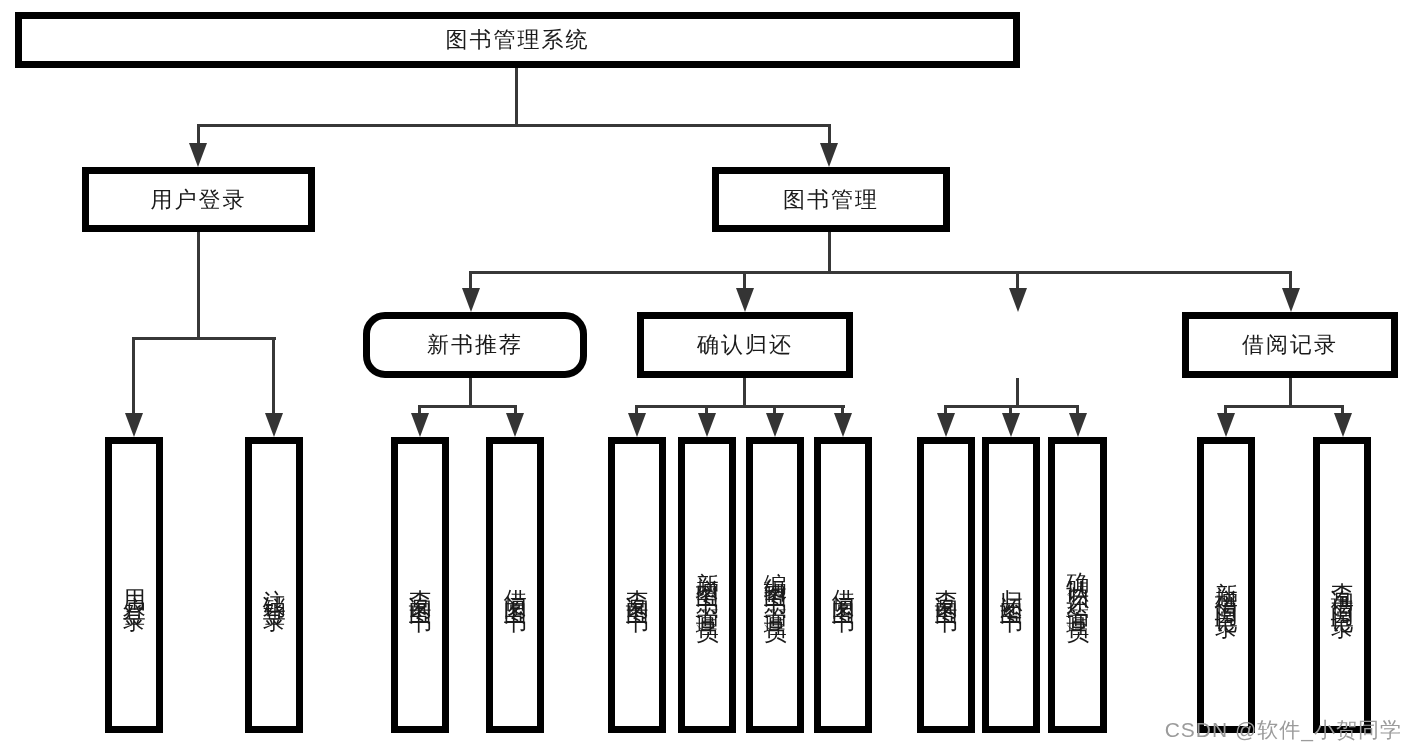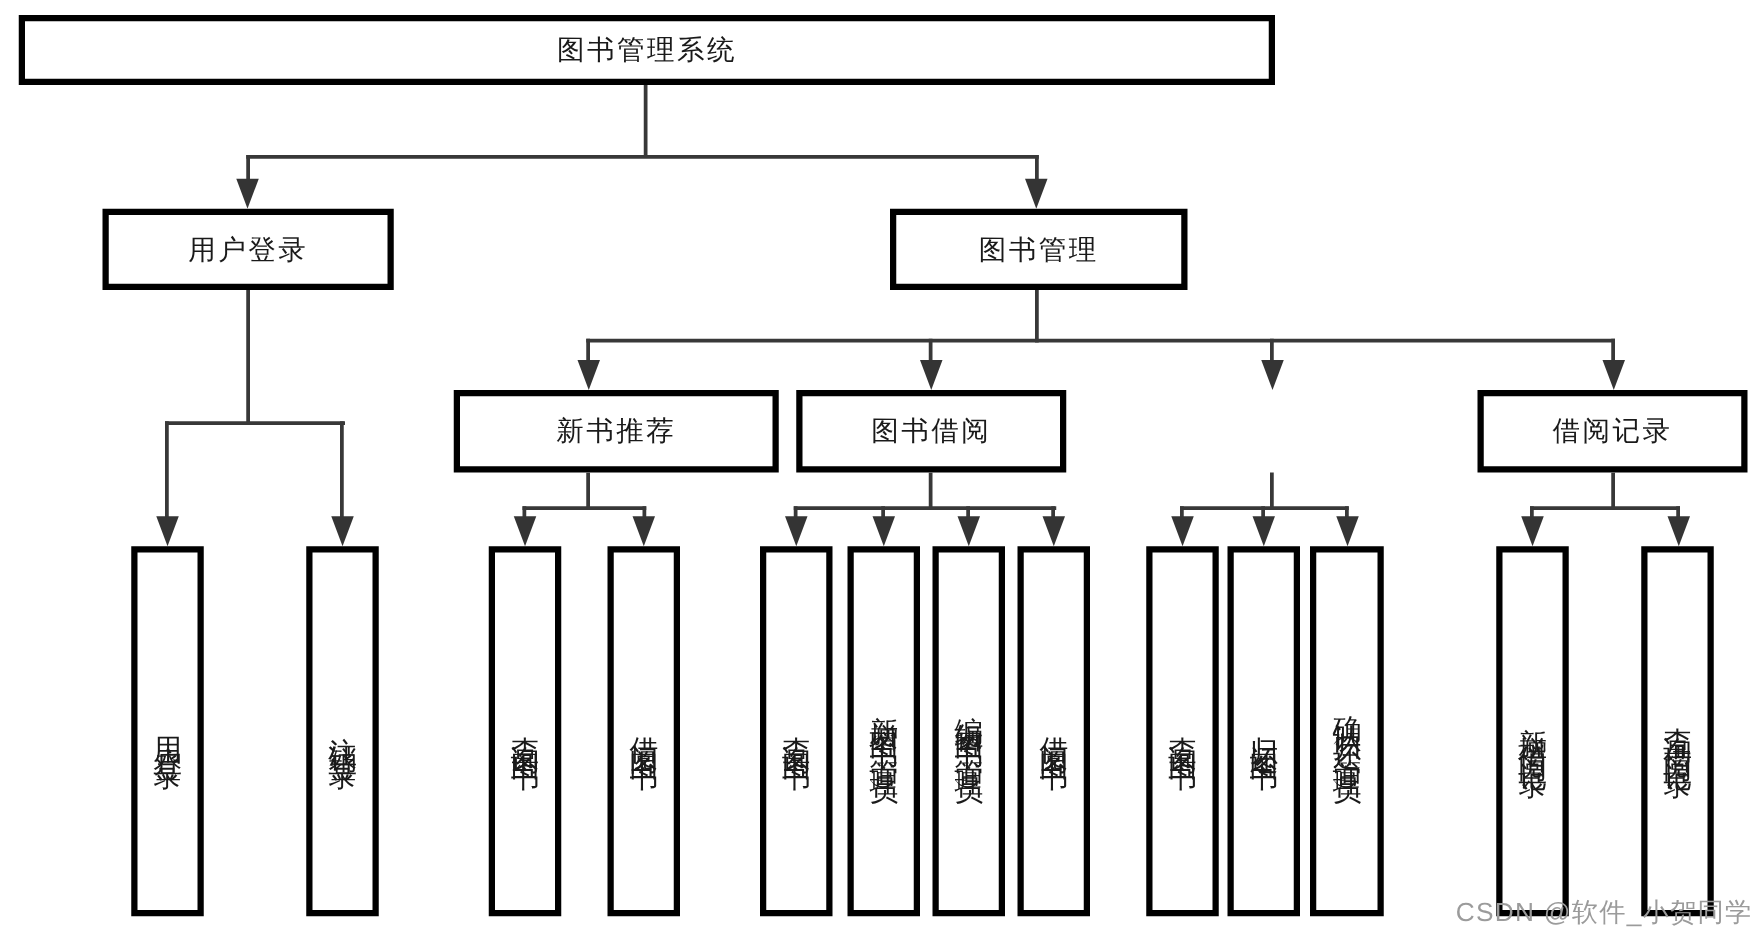--- a/index.html
+++ b/index.html
@@ -7,21 +7,21 @@
     position:relative;
     width:1405px;height:747px;
     background:#ffffff;
     font-family:"Liberation Sans",sans-serif;
     overflow:hidden;
   }
   
   .node{
     position:absolute;
     box-sizing:border-box;
-    border:5px solid #000000;
+    border:7px solid #000000;
     background:#ffffff;
     display:flex;align-items:center;justify-content:center;
     z-index:2;
   }
   .hlabel{
     font-size:22px;color:#1a1a1a;letter-spacing:2px;white-space:nowrap;
   }
   .vlabel{
     writing-mode:vertical-rl;
     text-orientation:mixed;
@@ -56,25 +56,25 @@
     <span class="hlabel">图书管理系统</span>
   </div>
 
   <div class="node" style="left:82px;top:167px;width:233px;height:65px;">
     <span class="hlabel">用户登录</span>
   </div>
   <div class="node" style="left:712px;top:167px;width:238px;height:65px;">
     <span class="hlabel">图书管理</span>
   </div>
 
-  <div class="node" style="left:363px;top:312px;width:260px;height:66px;">
+  <div class="node" style="left:363px;top:312px;width:224px;height:66px;border-radius:22px;">
     <span class="hlabel">新书推荐</span>
   </div>
   <div class="node" style="left:637px;top:312px;width:216px;height:66px;">
-    <span class="hlabel">图书借阅</span>
+    <span class="hlabel">确认归还</span>
   </div>
   <div class="node" style="left:1182px;top:312px;width:216px;height:66px;">
     <span class="hlabel">借阅记录</span>
   </div>
 
   <div class="node" style="left:105px;top:437px;width:58px;height:296px;">
     <span class="vlabel">用户登录</span>
   </div>
   <div class="node" style="left:245px;top:437px;width:58px;height:296px;">
     <span class="vlabel">注销登录</span>

